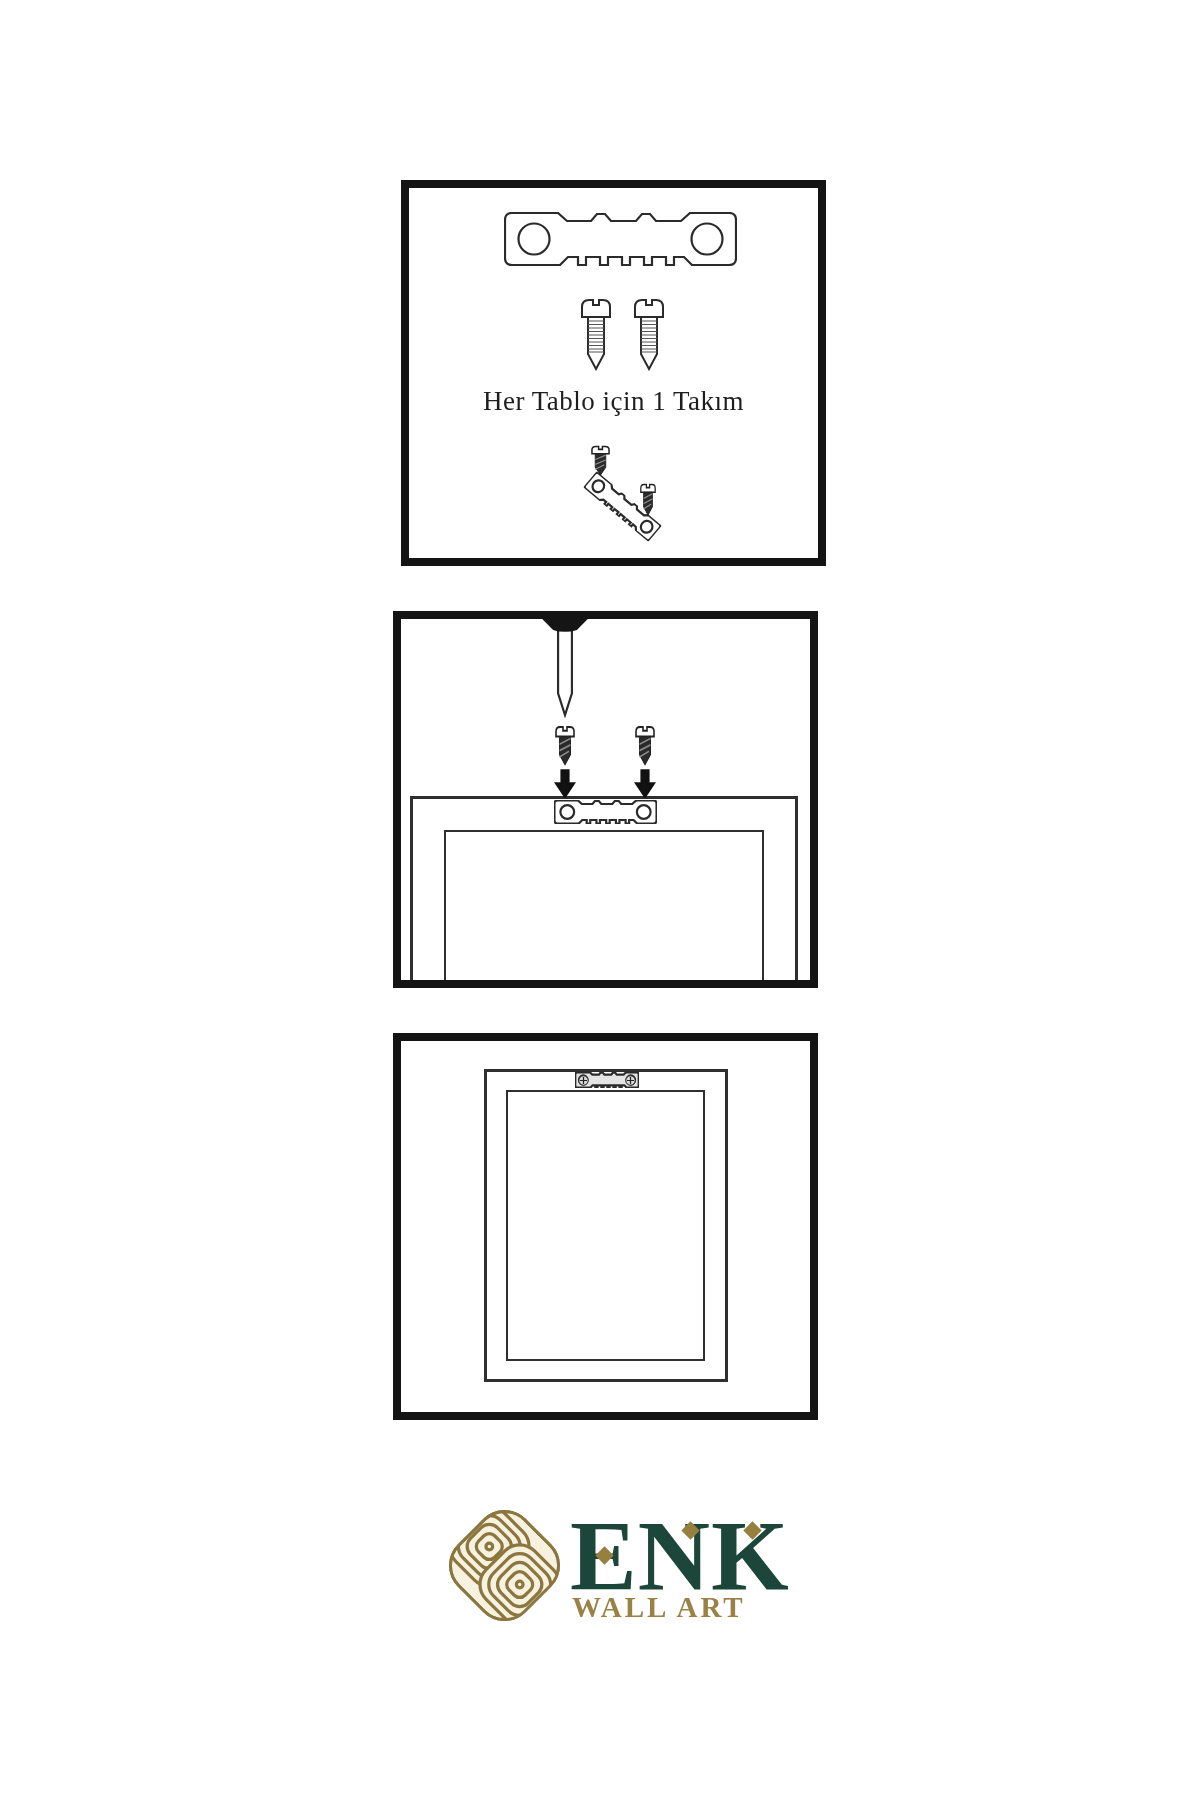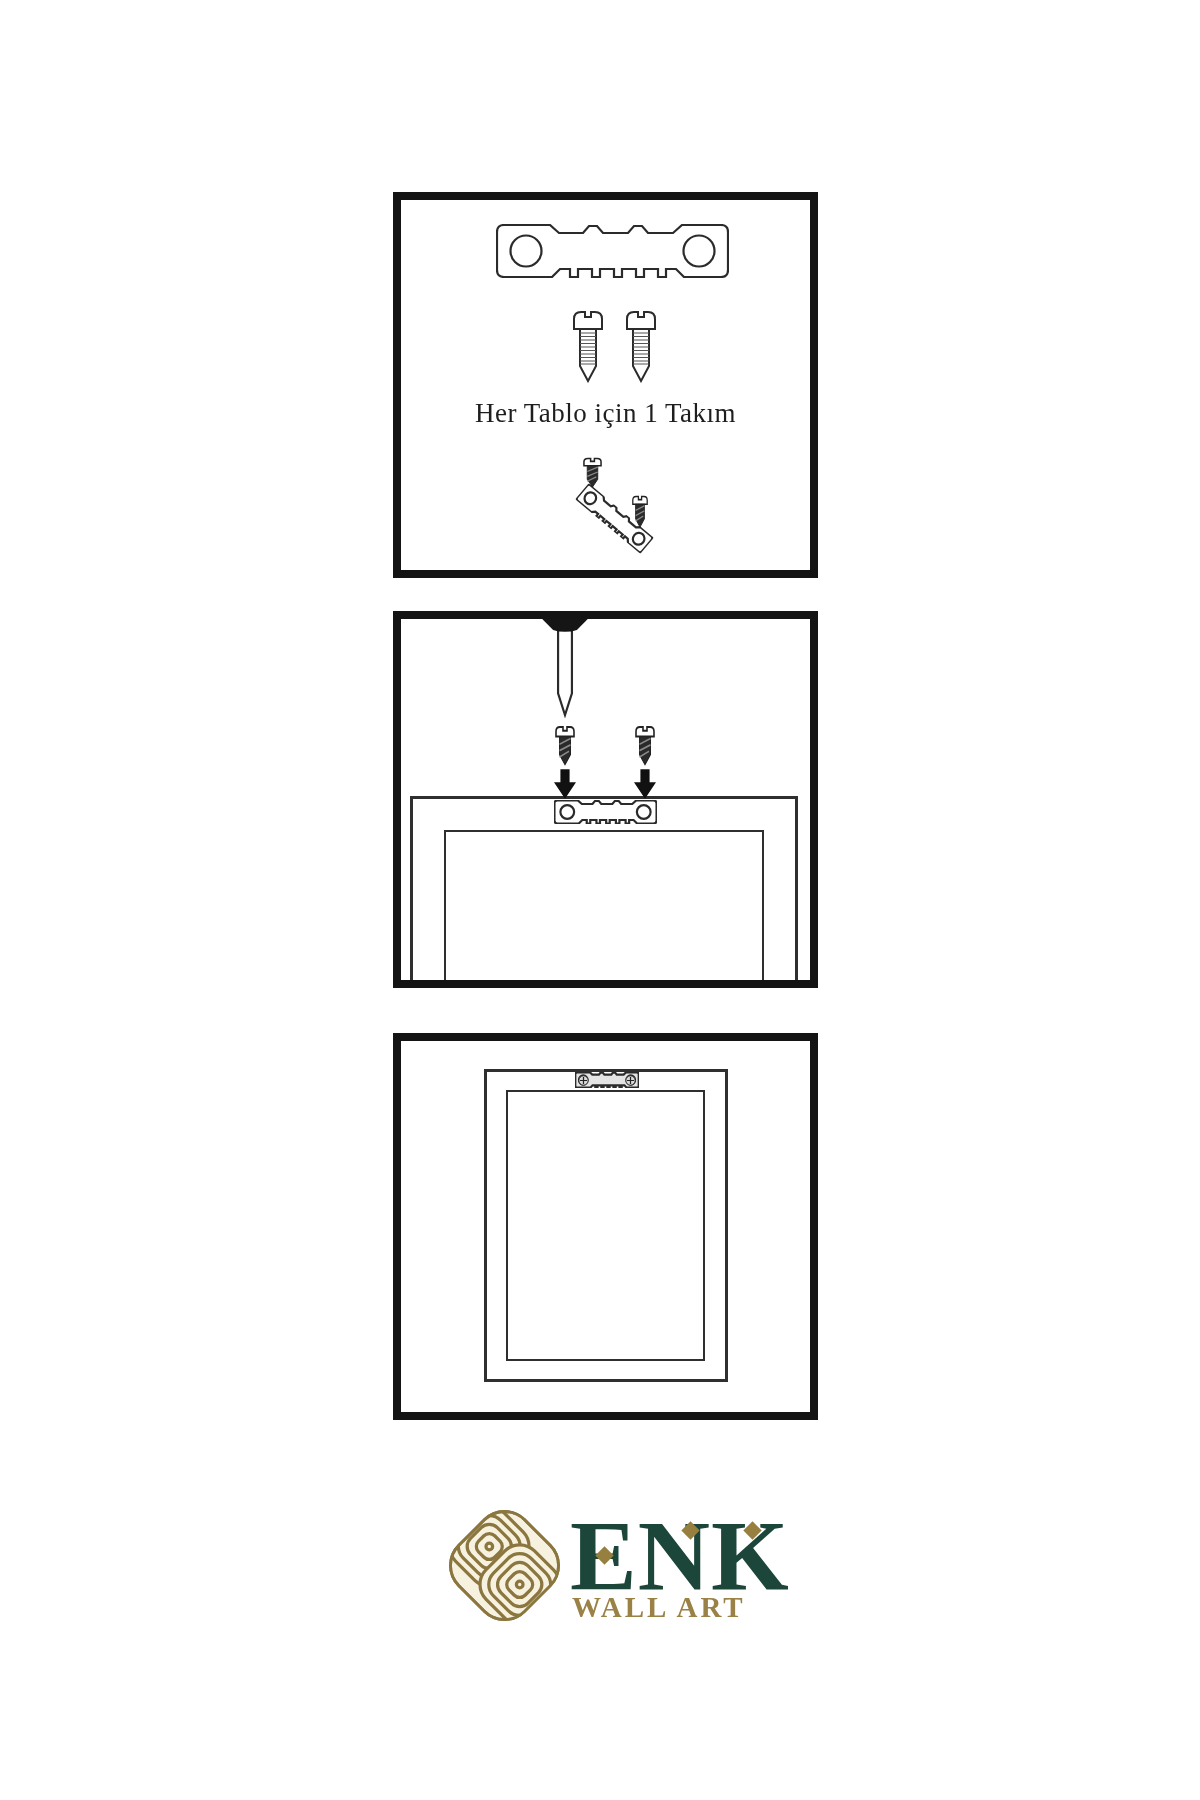--- a/index.html
+++ b/index.html
@@ -1,21 +1,21 @@
 <!DOCTYPE html>
 <html><head>
 <meta charset="utf-8">
 <style>
   html,body{margin:0;padding:0;background:#ffffff;}
   .page{position:relative;width:1200px;height:1800px;background:#ffffff;overflow:hidden;
         font-family:"Liberation Serif", serif;}
   .panel{position:absolute;left:393px;width:425px;border:8px solid #141414;
          background:#ffffff;box-sizing:border-box;}
   .panel .abs{position:absolute;}
-  #panel1{top:192px;height:386px;}
+  #panel1{top:180px;height:386px;margin-left:8px;}
   #panel2{top:611px;height:377px;}
   #panel3{top:1033px;height:387px;}
   .caption{position:absolute;left:0;top:198px;width:100%;text-align:center;
            font-size:27px;color:#1e1e1e;letter-spacing:0.5px;}
   .frame-line{position:absolute;box-sizing:border-box;background:#ffffff;}
   .fo2{left:9px;top:177px;width:388px;height:184px;border:3px solid #2f2f2f;border-bottom:none;}
   .fi2{left:43px;top:211px;width:320px;height:150px;border:2px solid #2f2f2f;border-bottom:none;}
   .fo3{left:83px;top:28px;width:244px;height:313px;border:3px solid #2f2f2f;}
   .fi3{left:105px;top:49px;width:199px;height:271px;border:2px solid #2f2f2f;}
   svg.white-metal{color:#ffffff;}

